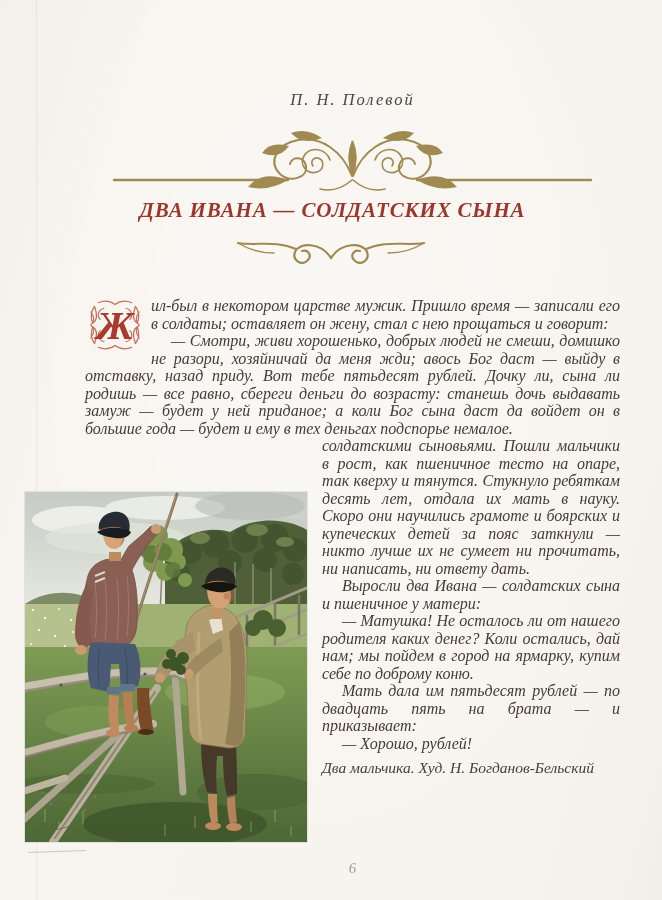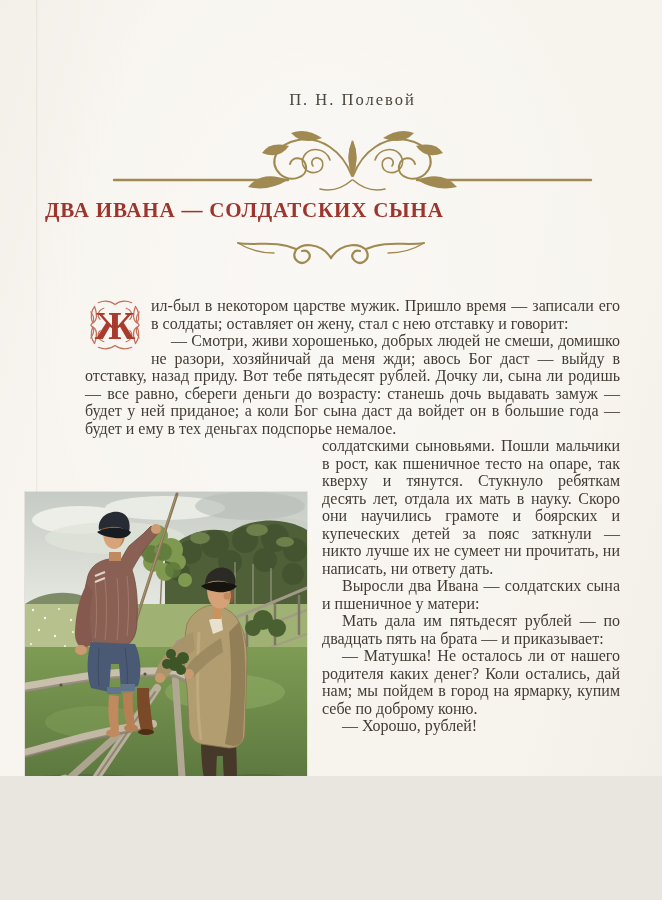--- a/index.html
+++ b/index.html
@@ -1,38 +1,39 @@
 <!DOCTYPE html>
 <html lang="ru"><head>
 <meta charset="utf-8">
 <style>
   html,body{margin:0;padding:0;background:#e9e6e0;}
   .page{
     position:relative;
-    width:662px;height:776px;
+    width:662px;height:900px;
     margin:0 auto;
     background:
       radial-gradient(ellipse at 50% 40%, rgba(255,255,255,.35), rgba(0,0,0,0) 70%),
       linear-gradient(105deg, #f3efe9 0%, #f8f5f0 18%, #f7f4ee 82%, #f2efe8 100%);
     overflow:hidden;
     font-family:"Liberation Serif","DejaVu Serif",serif;
     color:#433c35;
+    font-style:italic;
   }
   .crease{position:absolute;left:36px;top:0;width:2px;height:100%;
     background:linear-gradient(to right, rgba(150,140,120,.14), rgba(150,140,120,0));}
   .scratch{position:absolute;left:28px;top:851px;width:58px;height:1px;
     background:rgba(125,118,100,.35);transform:rotate(-2deg);}
   .author{
     position:absolute;left:85px;top:90px;width:535px;
     text-align:center;font-size:16.5px;letter-spacing:2px;color:#4c453d;
   }
   .ornament-top{position:absolute;left:85px;top:124px;width:535px;height:72px;}
   .title{
     position:absolute;left:45px;top:198px;width:575px;
-    text-align:left;font-size:21px;font-weight:bold;letter-spacing:.8px;
+    text-align:center;font-size:21px;font-weight:bold;letter-spacing:.8px;
     color:#9d352c;
   }
   .ornament-sub{position:absolute;left:236px;top:238px;width:190px;height:34px;}
   .body{
     position:absolute;left:85px;top:297px;width:535px;
     font-size:16px;line-height:17.5px;text-align:justify;
   }
   .body p{margin:0;}
   .indent{text-indent:20px;}
   .justify-last{text-align-last:justify;}
@@ -95,30 +96,31 @@
           <path d="M8 8 q-6 8 -2 18 q7 -4 2 -18"></path>
             <path d="M52 8 q6 8 2 18 q-7 -4 -2 -18"></path>
           <path d="M8 48 q-6 -8 -2 -18 q7 4 2 18"></path>
             <path d="M52 48 q6 -8 2 -18 q-7 4 -2 18"></path>
           <path d="M12 4 q10 -4 18 2 q8 -6 18 -2"></path>
             <path d="M12 52 q10 4 18 -2 q8 6 18 2"></path>
           <path d="M4 28 q6 -6 0 -14 M56 28 q-6 -6 0 -14 M4 28 q6 6 0 14 M56 28 q-6 6 0 14"></path>
           <path d="M18 10 c-6 2 -8 8 -4 12 M42 10 c6 2 8 8 4 12 M18 46 c-6 -2 -8 -8 -4 -12 M42 46 c6 -2 8 -8 4 -12"></path>
         </g>
         <text x="30" y="43" text-anchor="middle" font-family="Liberation Serif, DejaVu Serif, serif" font-size="44" font-weight="bold" fill="#a93b2e">Ж</text>
-      </svg><span>ил-был в некотором царстве мужик. Пришло время — записали его в солдаты; оставляет он жену, стал с нею отставку и говорит:</span>
+      </svg><span>ил-был в некотором царстве мужик. Пришло время — записали его в солдаты; оставляет он жену, стал с нею прощаться и говорит:</span>
     </p>
     <p class="indent">— Смотри, живи хорошенько, добрых людей не смеши, домишко не разори, хозяйничай да меня жди; авось Бог даст — выйду в отставку, назад приду. Вот тебе пятьдесят рублей. Дочку ли, сына ли родишь — все равно, сбереги деньги до возрасту: станешь дочь выдавать замуж — будет у ней приданое; а коли Бог сына даст да войдет он в большие года — будет и ему в тех деньгах подспорье немалое.</p>
 
     <div class="col">
       <p>солдатскими сыновьями. Пошли мальчики в рост, как пшеничное тесто на опаре, так кверху и тянутся. Стукнуло ребяткам десять лет, отдала их мать в науку. Скоро они научились грамоте и боярских и купеческих детей за пояс заткнули — никто лучше их не сумеет ни прочитать, ни написать, ни ответу дать.</p>
       <p class="indent">Выросли два Ивана — солдатских сына и пшеничное у матери:</p>
+      <p class="indent">— Матушка! Не осталось ли от нашего родителя каких денег? Коли остались, дай нам; мы пойдем в город на ярмарку, купим себе по доброму коню.</p>
       <p class="indent">Мать дала им пятьдесят рублей — по двадцать пять на брата — и приказывает:</p>
-      <p class="indent">— Матушка! Не осталось ли от нашего родителя каких денег? Коли остались, дай нам; мы пойдем в город на ярмарку, купим себе по доброму коню.</p>
       <p class="indent">— Хорошо, рублей!</p>
+      <div class="caption">Два мальчика. Худ. Н. Богданов-Бельский</div>
     </div>
   </div>
 
   <svg class="painting" viewBox="0 0 282 350">
     <defs>
       <linearGradient id="sky" x1="0" y1="0" x2="0" y2="1">
         <stop offset="0" stop-color="#c6cbc5"></stop>
           <stop offset="1" stop-color="#e7e9e1"></stop>
       </linearGradient>
       <linearGradient id="grass" x1="0" y1="0" x2="0" y2="1">

